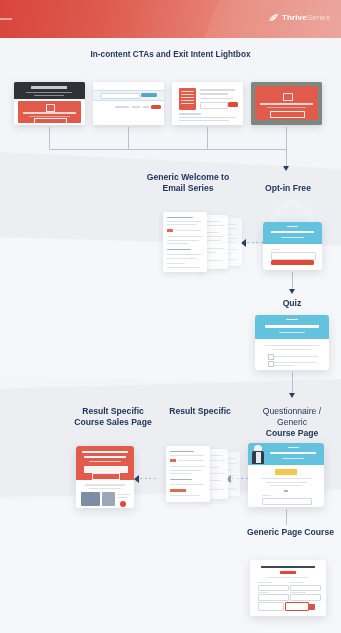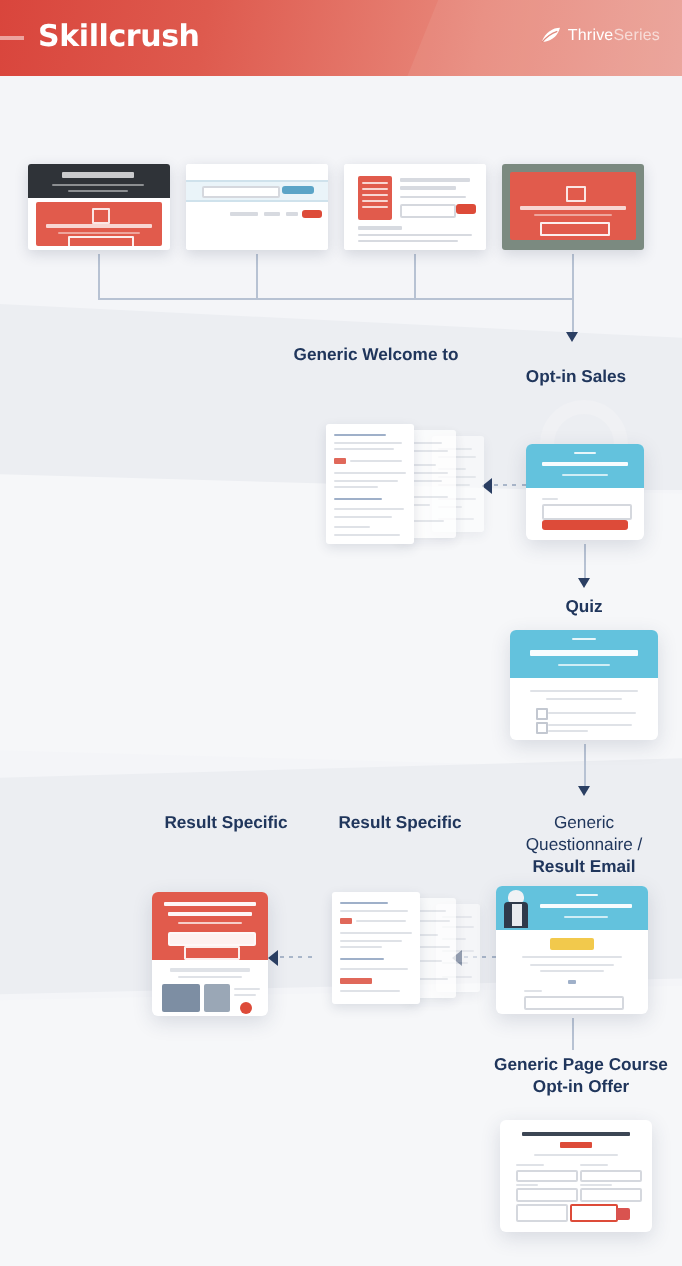--- a/index.html
+++ b/index.html
@@ -34,21 +34,21 @@
   }
   .brand{
     position:absolute;left:19px;top:9px;color:#fff;
     font-size:15px;font-weight:bold;letter-spacing:-.2px;
     font-family:"DejaVu Sans", sans-serif;
   }
   .brand-dash{position:absolute;left:0;top:18px;width:12px;height:2px;background:rgba(255,255,255,.5);}
   .thrive{position:absolute;right:11px;top:13px;display:flex;align-items:center;gap:3px;}
   .thrive-logo{width:11px;height:9px;display:block;}
   .thrive-txt{font-size:8px;letter-spacing:.1px;}
-  .thrive-txt b{color:#fff;font-weight:normal;}
+  .thrive-txt b{color:#fff;font-weight:bold;}
   .thrive-txt i{color:rgba(255,255,255,.62);font-style:normal;}
 
   
   .lbl{
     position:absolute;z-index:6;text-align:center;
     color:#20365c;font-weight:bold;line-height:1.28;
     font-family:"Liberation Sans", sans-serif;
   }
   .title{font-size:8.2px;letter-spacing:.05px;}
   .step{font-size:8.6px;}
@@ -103,31 +103,31 @@
 <div class="bg">
   <div class="band band-a"></div>
   <div class="band band-b"></div>
   <div class="band band-c"></div>
   <div class="band band-d"></div>
 </div>
 
 <div class="header">
   <div class="sheen"></div>
   <div class="brand-dash"></div>
-  <div class="brand">Skillcrush</div>
   <div class="thrive">
     <svg class="thrive-logo" viewBox="0 0 12 10">
       <path d="M1 8.5 C3 3.5 7 1 11 1 C10 5 7 8 2.5 8.8 Z" fill="#fff"></path>
       <path d="M1 9 C3.5 6 6.5 4 9.5 3" stroke="#e08a7e" stroke-width=".7" fill="none"></path>
     </svg>
     <div class="thrive-txt"><b>Thrive</b><i>Series</i></div>
   </div>
 </div>
 
 <div class="lbl title" style="left:0;top:50px;width:341px;">
+  <div>In-content CTAs and Exit Intent Lightbox</div>
 </div>
 
 <div class="thumb" style="left:14px;top:82px;width:71px;height:43px;">
   <div class="sc-dark" style="top:0;height:17px;"></div>
   <div class="tl tl-w" style="left:17px;top:4px;width:36px;height:3px;"></div>
   <div class="tl tl-dk" style="left:12px;top:10px;width:46px;height:1.4px;"></div>
   <div class="tl tl-dk" style="left:20px;top:13px;width:30px;height:1.4px;"></div>
   <div class="sc-red" style="left:4px;top:19px;right:4px;height:22px;border-radius:1px;"></div>
   <div style="position:absolute;left:32px;top:22px;width:7px;height:6px;border:1.1px solid rgba(255,255,255,.85);border-radius:.5px;"></div>
   <div class="tl tl-w" style="left:9px;top:30px;width:53px;height:1.6px;"></div>
@@ -176,22 +176,23 @@
 <div class="ln vline" style="left:49px;top:127px;height:22px;"></div>
 <div class="ln vline" style="left:128px;top:127px;height:22px;"></div>
 <div class="ln vline" style="left:207px;top:127px;height:22px;"></div>
 <div class="ln vline" style="left:286px;top:127px;height:22px;"></div>
 <div class="ln hline" style="left:49px;top:149px;width:238px;"></div>
 <div class="ln vline" style="left:286px;top:149px;height:18px;"></div>
 <div class="arrow-d" style="left:283px;top:166px;"></div>
 
 <div class="lbl step" style="left:133px;top:172px;width:110px;text-align:center;">
   <div>Generic Welcome to</div>
-</div>
-<div class="lbl step" style="left:248px;top:183px;width:80px;">Opt-in Sales</div>
+  <div>Email Series</div>
+</div>
+<div class="lbl step" style="left:248px;top:183px;width:80px;">Opt-in Free</div>
 
 <div class="stack-pg" style="left:216px;top:218px;width:26px;height:48px;z-index:5;opacity:.55;">
   <div class="txl" style="left:3px;top:6px;width:17px;"></div>
   <div class="txl" style="left:3px;top:10px;width:19px;"></div>
   <div class="txl" style="left:3px;top:16px;width:14px;"></div>
   <div class="txl" style="left:3px;top:20px;width:19px;"></div>
   <div class="txl" style="left:3px;top:24px;width:16px;"></div>
   <div class="txl" style="left:3px;top:31px;width:19px;"></div>
   <div class="txl" style="left:3px;top:35px;width:12px;"></div>
   <div class="txl" style="left:3px;top:41px;width:18px;"></div>
@@ -255,28 +256,29 @@
   <div style="position:absolute;left:13px;top:46px;width:4px;height:4px;border:.8px solid #c3c8d1;border-radius:.5px;"></div>
   <div class="txl" style="left:19px;top:47px;width:42px;"></div>
   <div class="txl" style="left:19px;top:50px;width:20px;"></div>
 </div>
 
 <div class="ln vline" style="left:292px;top:372px;height:22px;"></div>
 <div class="arrow-d" style="left:289px;top:393px;"></div>
 
 <div class="lbl step" style="left:63px;top:406px;width:100px;">
   <div>Result Specific</div>
+  <div>Course Sales Page</div>
 </div>
 <div class="lbl step" style="left:160px;top:406px;width:80px;">
   <div>Result Specific</div>
 </div>
 <div class="lbl step" style="left:246px;top:406px;width:92px;">
+  <div class="step-light">Questionnaire /</div>
   <div class="step-light">Generic</div>
-  <div class="step-light">Questionnaire /</div>
-  <div>Result Email</div>
+  <div>Course Page</div>
 </div>
 
 <div class="card" style="left:76px;top:446px;width:58px;height:62px;">
   <div class="sc-red" style="left:0;top:0;right:0;height:34px;"></div>
   <div class="txl" style="left:6px;top:5px;width:46px;height:2.2px;background:rgba(255,255,255,.95);"></div>
   <div class="txl" style="left:8px;top:9.5px;width:42px;height:2.2px;background:rgba(255,255,255,.95);"></div>
   <div class="txl" style="left:13px;top:15px;width:32px;height:1.2px;background:rgba(255,255,255,.7);"></div>
   <div class="inp" style="left:8px;top:20px;width:42px;height:5px;background:rgba(255,255,255,.92);border-color:rgba(255,255,255,.5);"></div>
   <div style="position:absolute;left:16px;top:27px;width:26px;height:4.5px;border:.9px solid rgba(255,255,255,.9);border-radius:.7px;"></div>
   <div class="txl" style="left:9px;top:38px;width:40px;height:1.6px;"></div>
@@ -340,21 +342,20 @@
   <div class="txl" style="left:22px;top:42px;width:32px;"></div>
   <div class="txl txl-b" style="left:36px;top:47px;width:4px;height:2px;"></div>
   <div class="txl" style="left:14px;top:52px;width:9px;height:1.3px;"></div>
   <div class="inp" style="left:14px;top:55px;width:48px;height:5px;"></div>
 </div>
 
 <div class="ln vline" style="left:286px;top:509px;height:16px;"></div>
 
 <div class="lbl step" style="left:240px;top:527px;width:101px;">
   <div>Generic Page Course</div>
-  <div>Opt-in Offer</div>
 </div>
 
 <div class="card" style="left:250px;top:560px;width:76px;height:56px;">
   <div class="txl" style="left:11px;top:6px;width:54px;height:2.4px;background:#3c4654;"></div>
   <div class="txl" style="left:30px;top:11px;width:16px;height:2.6px;background:#dd4b39;"></div>
   <div class="txl" style="left:17px;top:16.5px;width:42px;height:1.2px;"></div>
   <div class="txl" style="left:8px;top:22px;width:14px;"></div>
   <div class="inp" style="left:8px;top:24.5px;width:29px;height:4.5px;"></div>
   <div class="txl" style="left:40px;top:22px;width:14px;"></div>
   <div class="inp" style="left:40px;top:24.5px;width:29px;height:4.5px;"></div>

